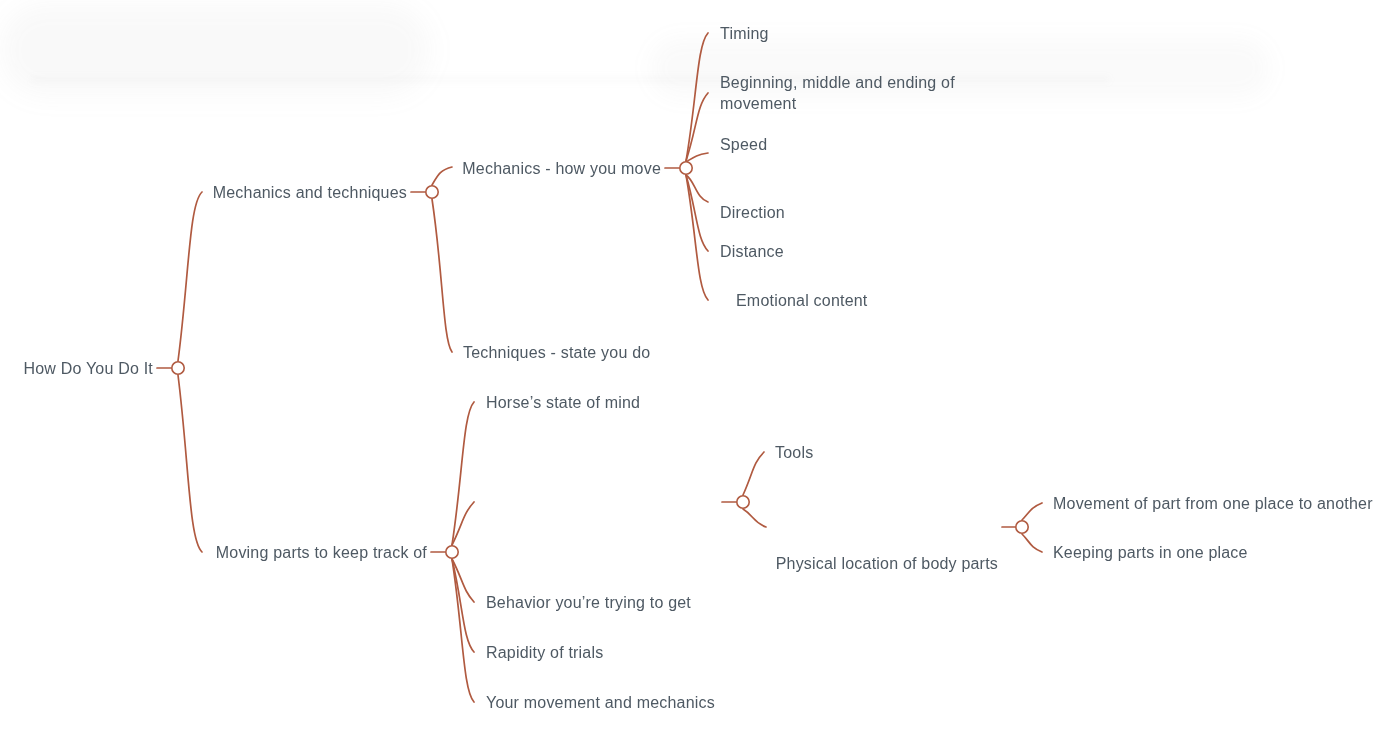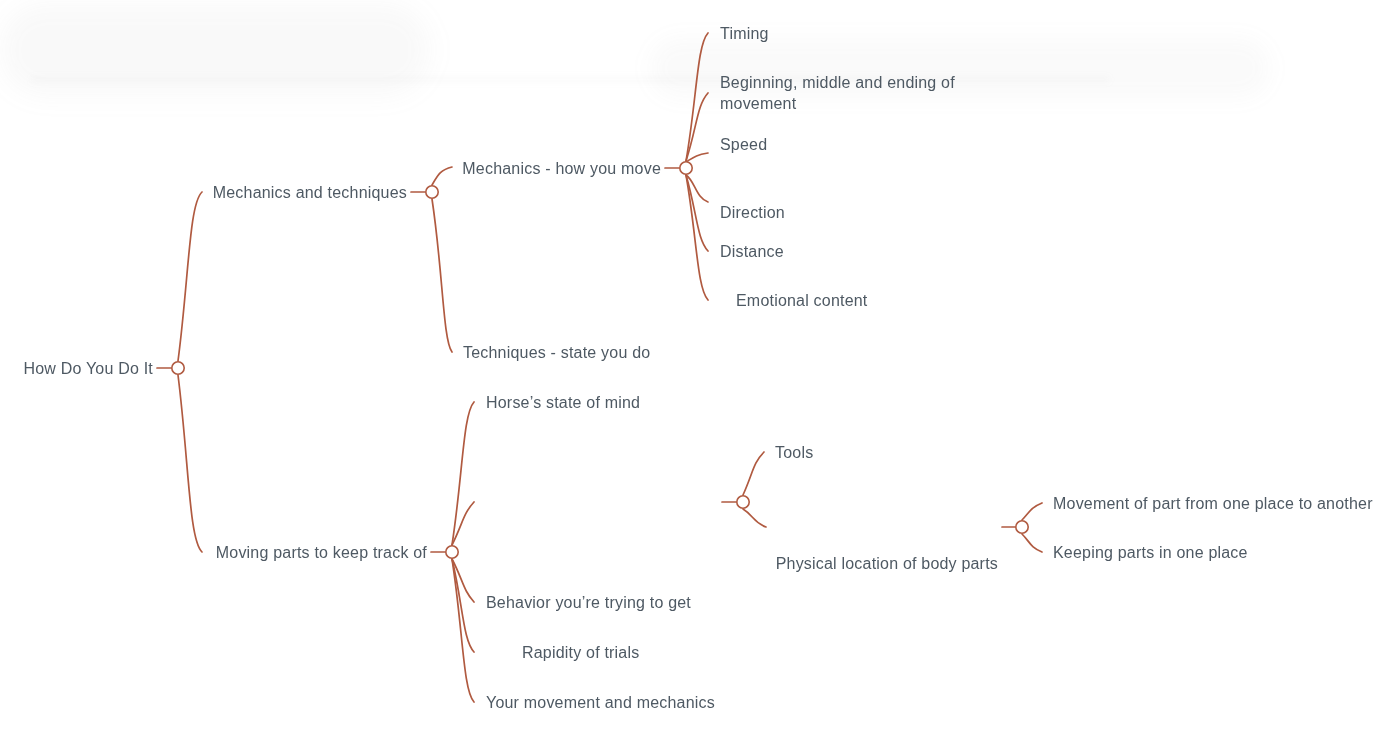--- a/index.html
+++ b/index.html
@@ -133,21 +133,21 @@
 
   <div class="label" style="left:720px; top:33px;">Timing</div>
   <div class="label wrap" style="left:720px; top:93px;">Beginning, middle and ending of movement</div>
   <div class="label" style="left:720px; top:144px;">Speed</div>
   <div class="label" style="left:720px; top:202px;margin-top:10px;">Direction</div>
   <div class="label" style="left:720px; top:251px;">Distance</div>
   <div class="label" style="left:720px; top:300px;margin-left:16px;">Emotional content</div>
 
   <div class="label" style="left:486px; top:402px;">Horse’s state of mind</div>
   <div class="label" style="left:486px; top:602px;">Behavior you’re trying to get</div>
-  <div class="label" style="left:486px; top:652px;margin-left:36px;">Rapidity of trials</div>
+  <div class="label" style="left:486px; top:652px;">Rapidity of trials</div>
   <div class="label" style="left:486px; top:702px;">Your movement and mechanics</div>
 
   <div class="label" style="left:775px; top:452px;">Tools</div>
   <div class="label" style="right:402px; top:527px;margin-top:36px;">Physical location of body parts</div>
 
   <div class="label" style="left:1053px; top:503px;">Movement of part from one place to another</div>
   <div class="label" style="left:1053px; top:552px;">Keeping parts in one place</div>
 
 </div>
 

